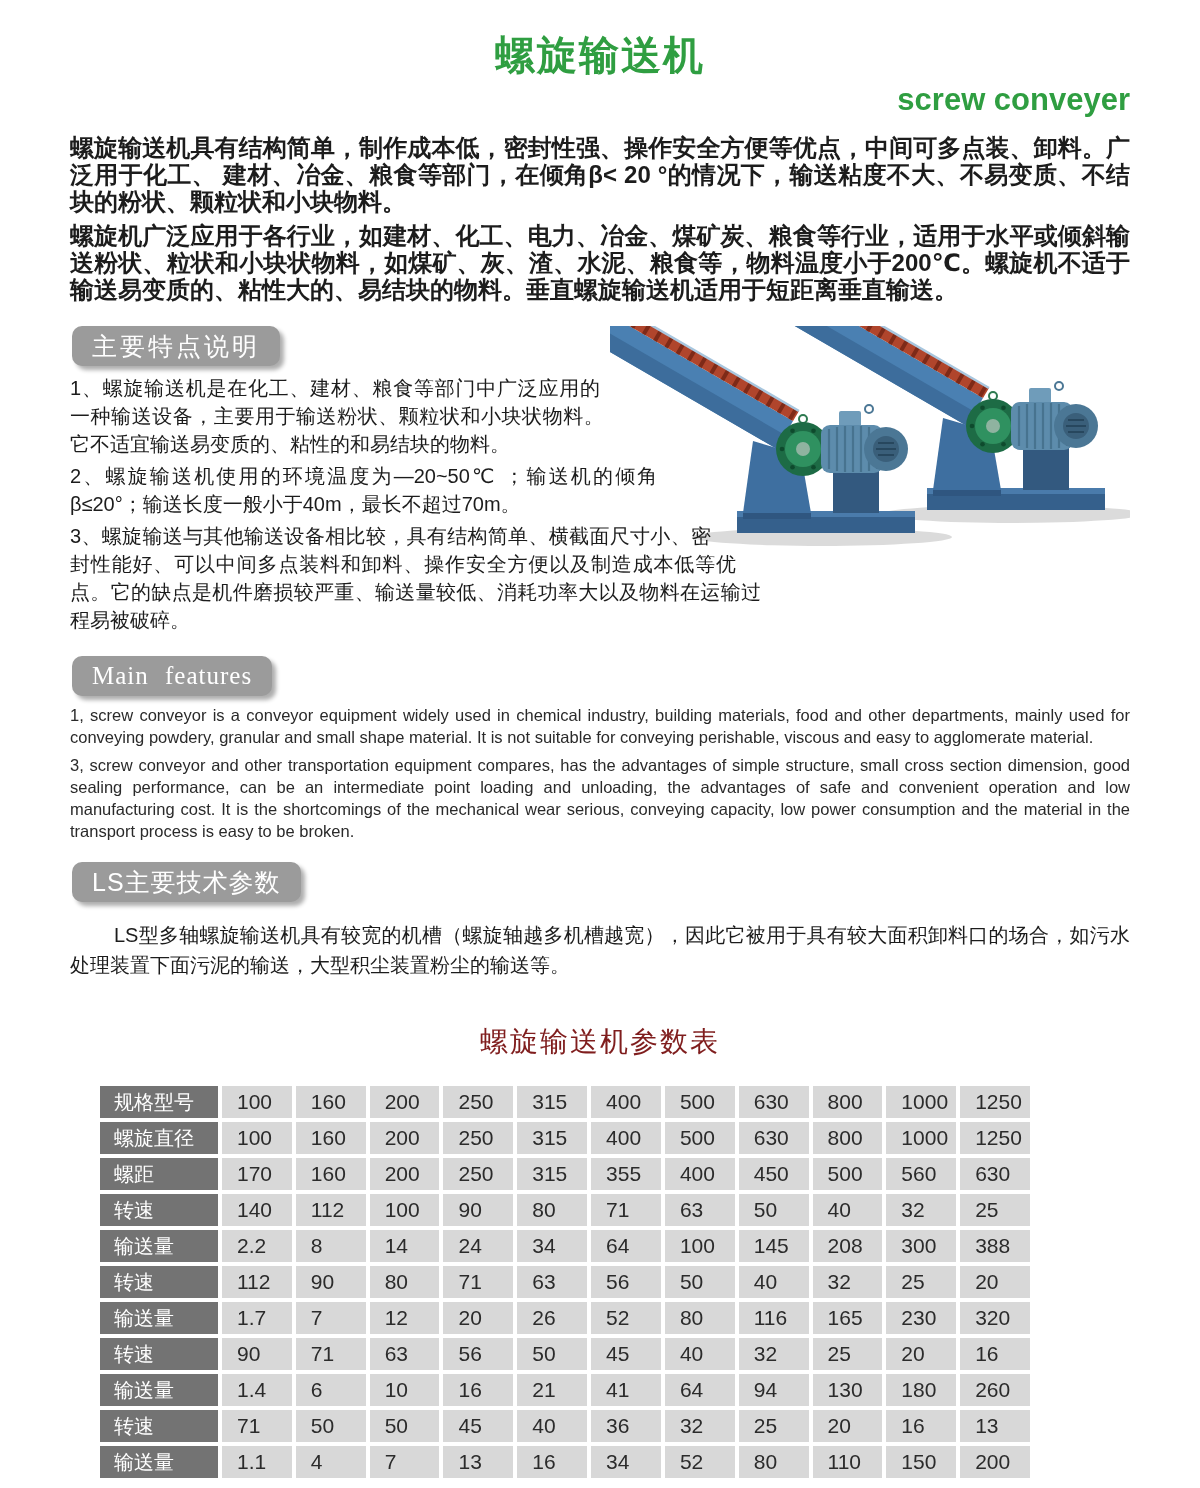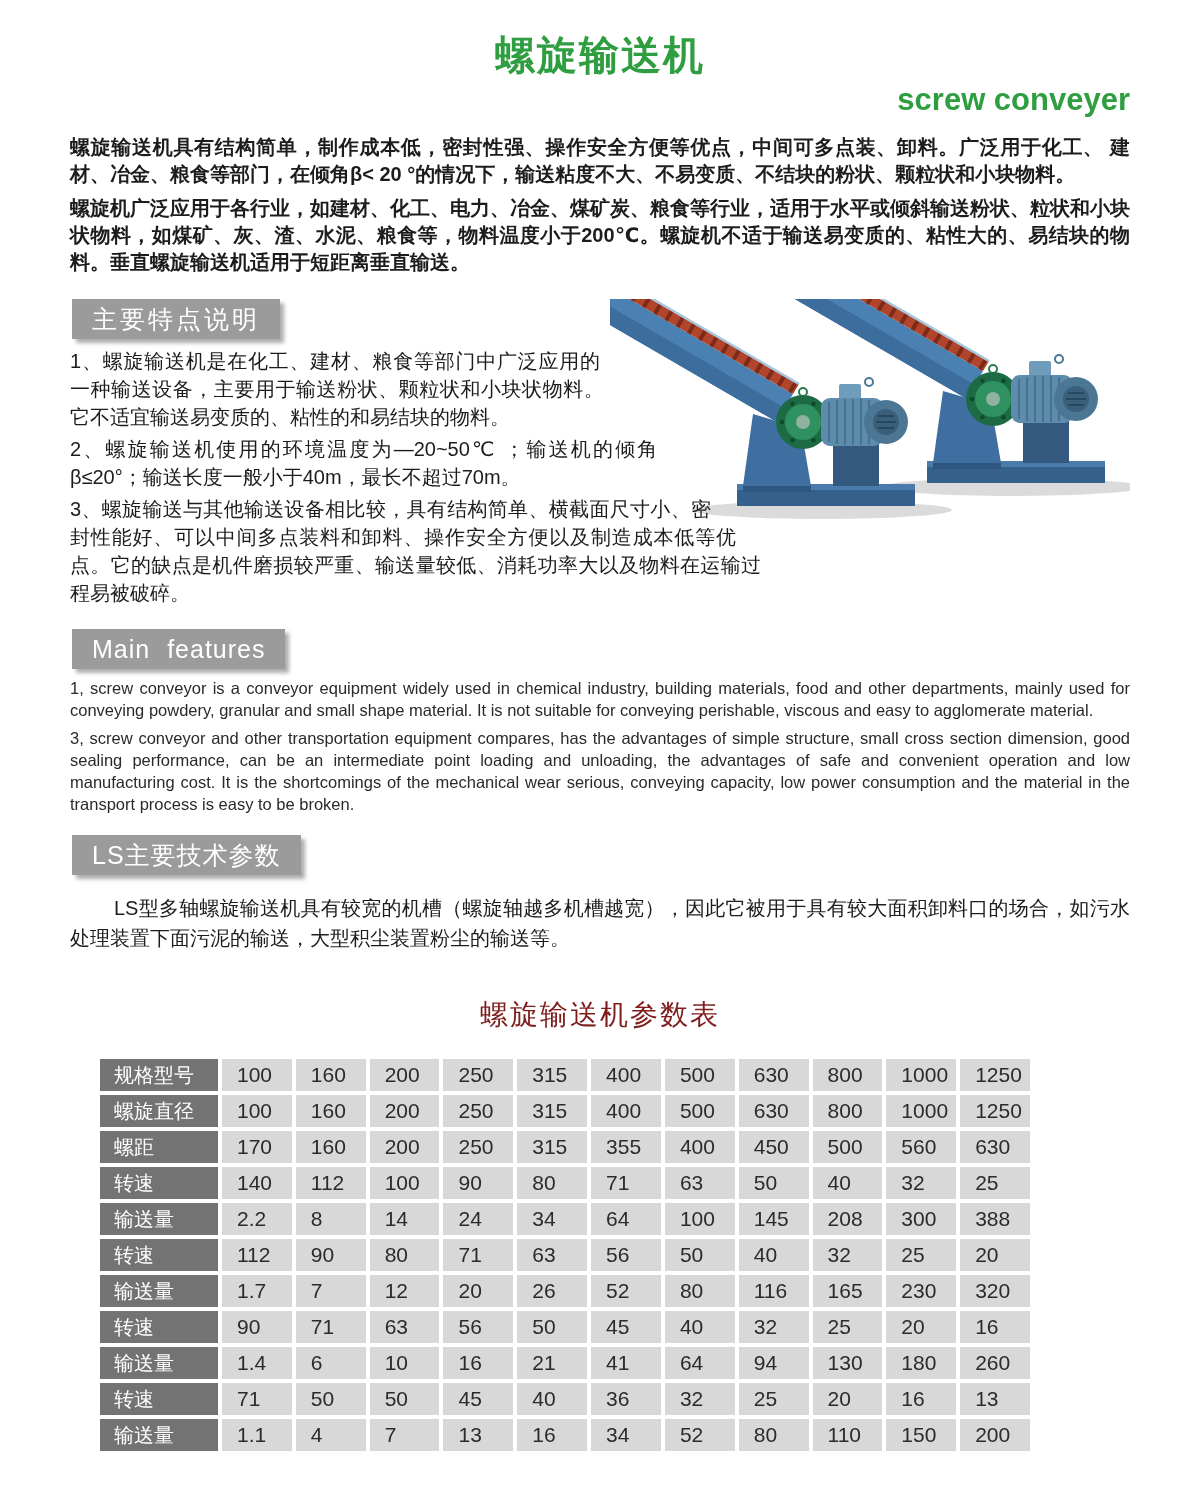--- a/index.html
+++ b/index.html
@@ -19,35 +19,35 @@
     font-size:40px;line-height:50px;font-weight:bold;
     color:#2f9e41;letter-spacing:2px;
   }
   .title-en{
     margin:0 0 14px 0;text-align:right;
     font-size:31px;line-height:40px;font-weight:bold;
     color:#2f9e41;
   }
   .intro p{
     margin:0 0 7px 0;
-    font-size:20px;line-height:27px;
+    font-size:24px;line-height:27px;
     font-weight:bold;text-align:justify;
   }
   .sec-header{
     display:inline-block;
     margin:16px 0 8px 2px;
     padding:0 20px;
     background:#9b9b9b;
     color:#ffffff;
     font-size:25px;line-height:40px;
-    border-radius:0;
+    border-radius:10px;
     letter-spacing:3px;
     box-shadow:4px 4px 4px rgba(0,0,0,0.32);
   }
-  .sec-header.en{letter-spacing:1px;word-spacing:9px;}
+  .sec-header.en{letter-spacing:1px;word-spacing:9px;font-family:Liberation Serif, serif;}
   .features-body{overflow:visible;}
   .photo-float{
     float:right;
     width:520px;height:255px;
     margin:-48px 0 0 10px;
     shape-outside:polygon(10px 20px, 520px 0px, 520px 255px, 220px 255px);
     shape-margin:10px;
   }
   .features-body p{
     margin:0 0 4px 0;

